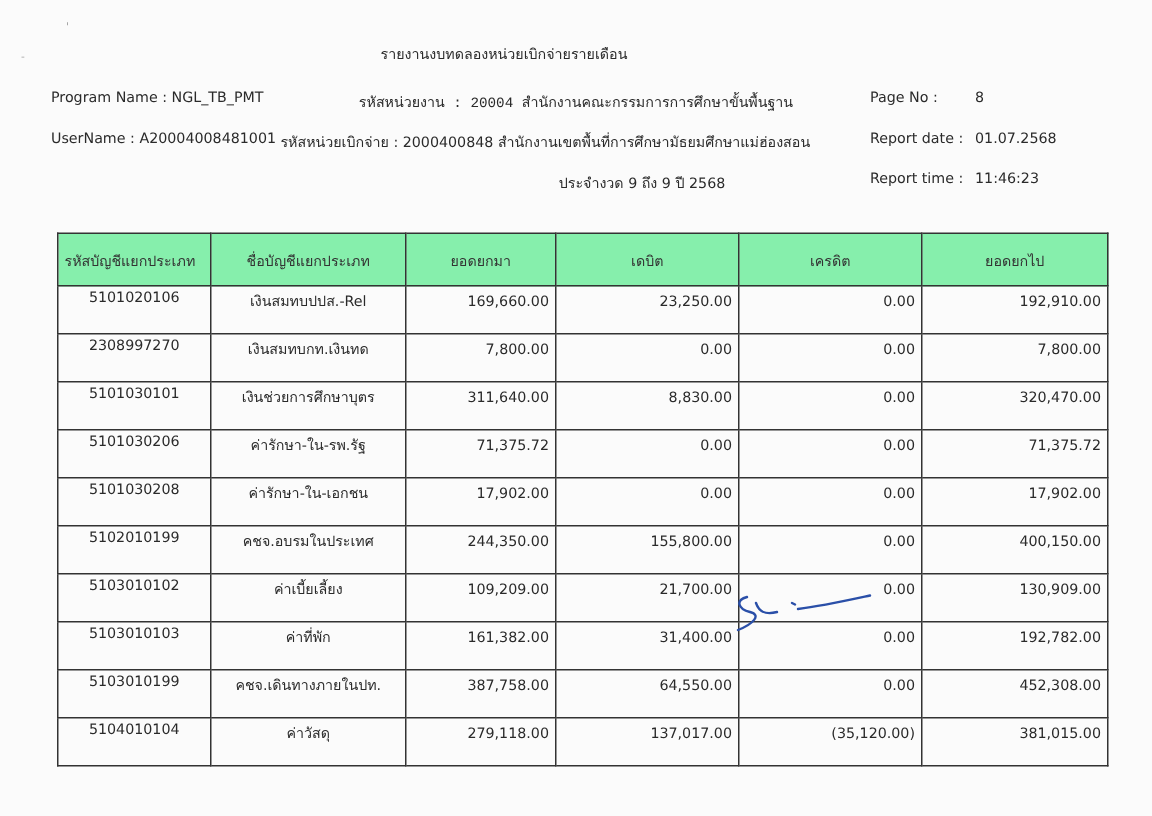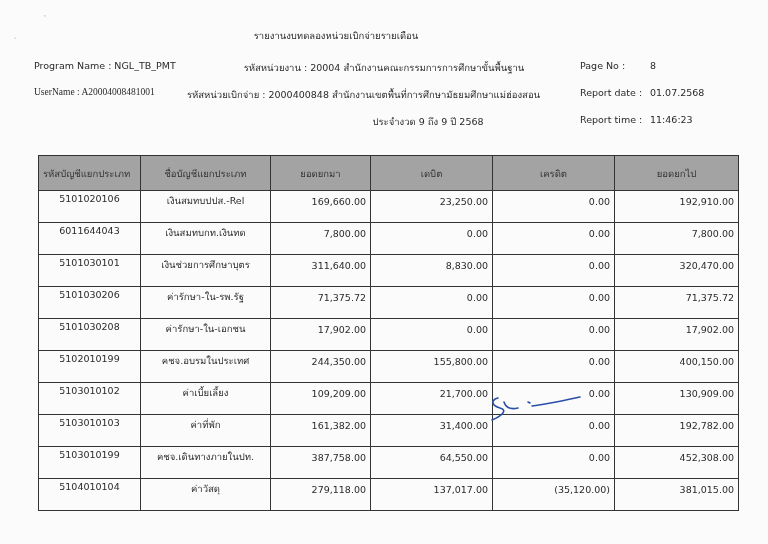--- a/index.html
+++ b/index.html
@@ -1,30 +1,30 @@
 <!DOCTYPE html>
 <html><head>
 <meta charset="utf-8">
 <style>
   html, body { margin:0; padding:0; }
   body { width:768px; height:544px; background:#fbfbfb; position:relative; overflow:hidden;
          font-family:"DejaVu Sans", sans-serif; color:#2a2a2a; font-size:9.5px; }
   .abs { position:absolute; white-space:nowrap; }
   .center { text-align:center; }
   #title { left:0; width:672px; top:28px; }
-  #line1 { left:0; width:768px; top:60px; }
+  #line1 { left:0; width:768px; top:60px;font-family:Liberation Mono, monospace; }
   #line2 { left:0; width:727px; top:87px; }
   #line3 { left:0; width:768px; top:114px;padding-left:44px; }
   #prog { left:34px; top:60px; }
-  #user { left:34px; top:87px;font-family:Liberation Serif, serif; }
+  #user { left:34px; top:87px; }
   .meta-label { left:580px; }
   .meta-val { left:650px; }
   table { position:absolute; left:38px; top:155px; width:700px; border-collapse:collapse; table-layout:fixed; }
   th, td { border:1px solid #333; padding:0 4px; height:26px; font-size:9.5px; }
-  th { background:#a3a3a3; font-weight:normal; height:34px; color:#333;margin-top:26px; }
+  th { background:#86efac; font-weight:normal; height:34px; color:#333;margin-top:26px; }
   td.num { text-align:right;margin-left:37px; }
   td.left { text-align:center; vertical-align:top; padding-top:2px; }
   td.num { vertical-align:top; padding-top:5px; }
   #sig { position:absolute; left:488px; top:394px; }
   .mark1 { left:44px; top:14px; font-size:7px; color:#999; }
   .mark2 { left:14px; top:34px; font-size:7px; color:#aaa; }
 </style>
 </head>
 <body>
 
@@ -68,21 +68,21 @@
   <tbody id="tbody">
       <tr>
         <td class="left">5101020106</td>
         <td class="left">เงินสมทบปปส.-Rel</td>
         <td class="num">169,660.00</td>
         <td class="num">23,250.00</td>
         <td class="num">0.00</td>
         <td class="num">192,910.00</td>
       </tr>
       <tr>
-        <td class="left">6011644043</td>
+        <td class="left">2308997270</td>
         <td class="left">เงินสมทบกท.เงินทด</td>
         <td class="num">7,800.00</td>
         <td class="num">0.00</td>
         <td class="num">0.00</td>
         <td class="num">7,800.00</td>
       </tr>
       <tr>
         <td class="left">5101030101</td>
         <td class="left">เงินช่วยการศึกษาบุตร</td>
         <td class="num">311,640.00</td>

